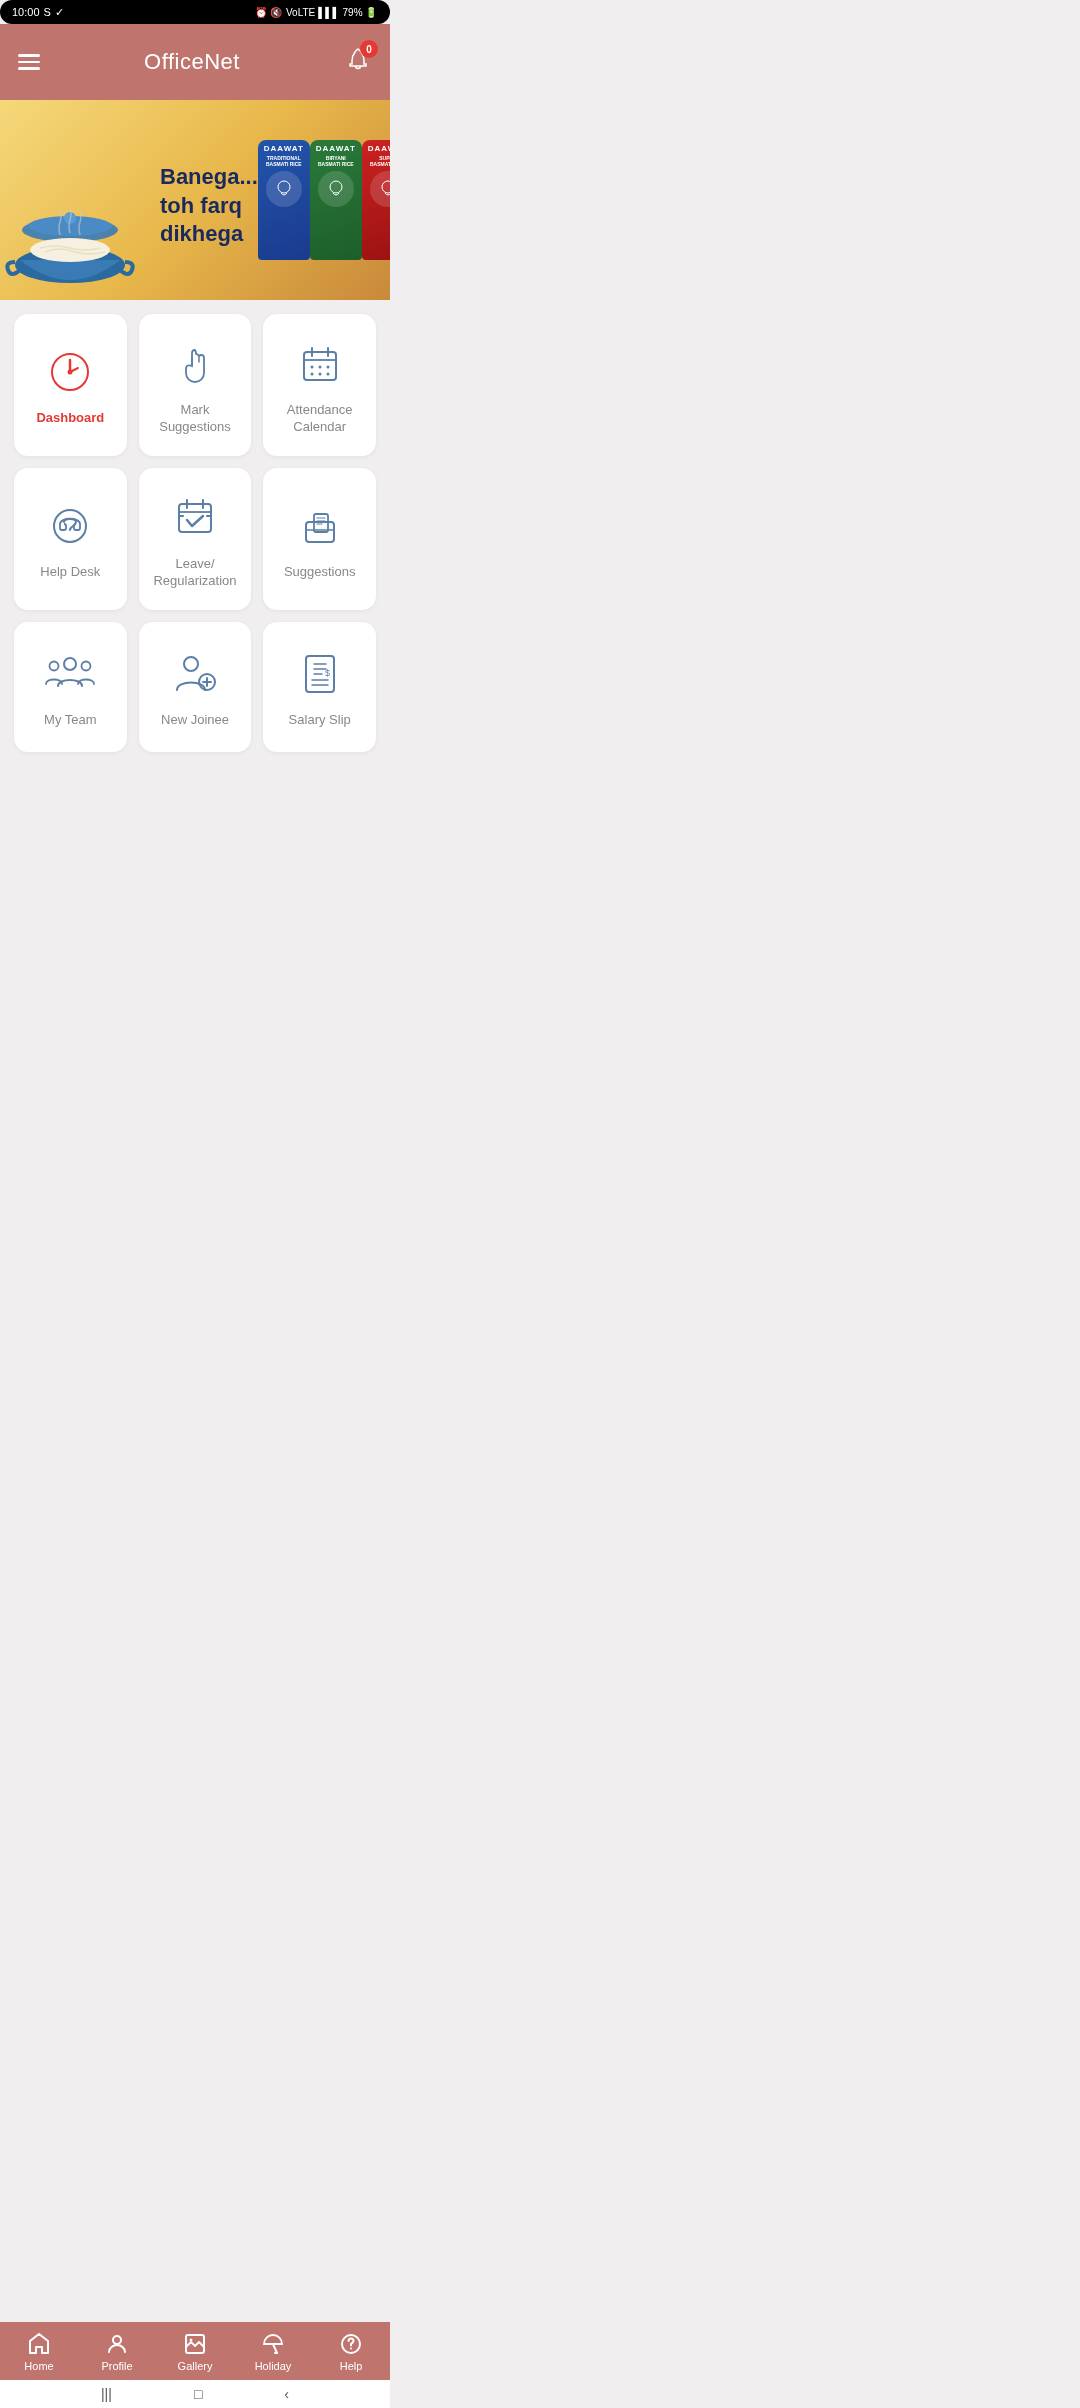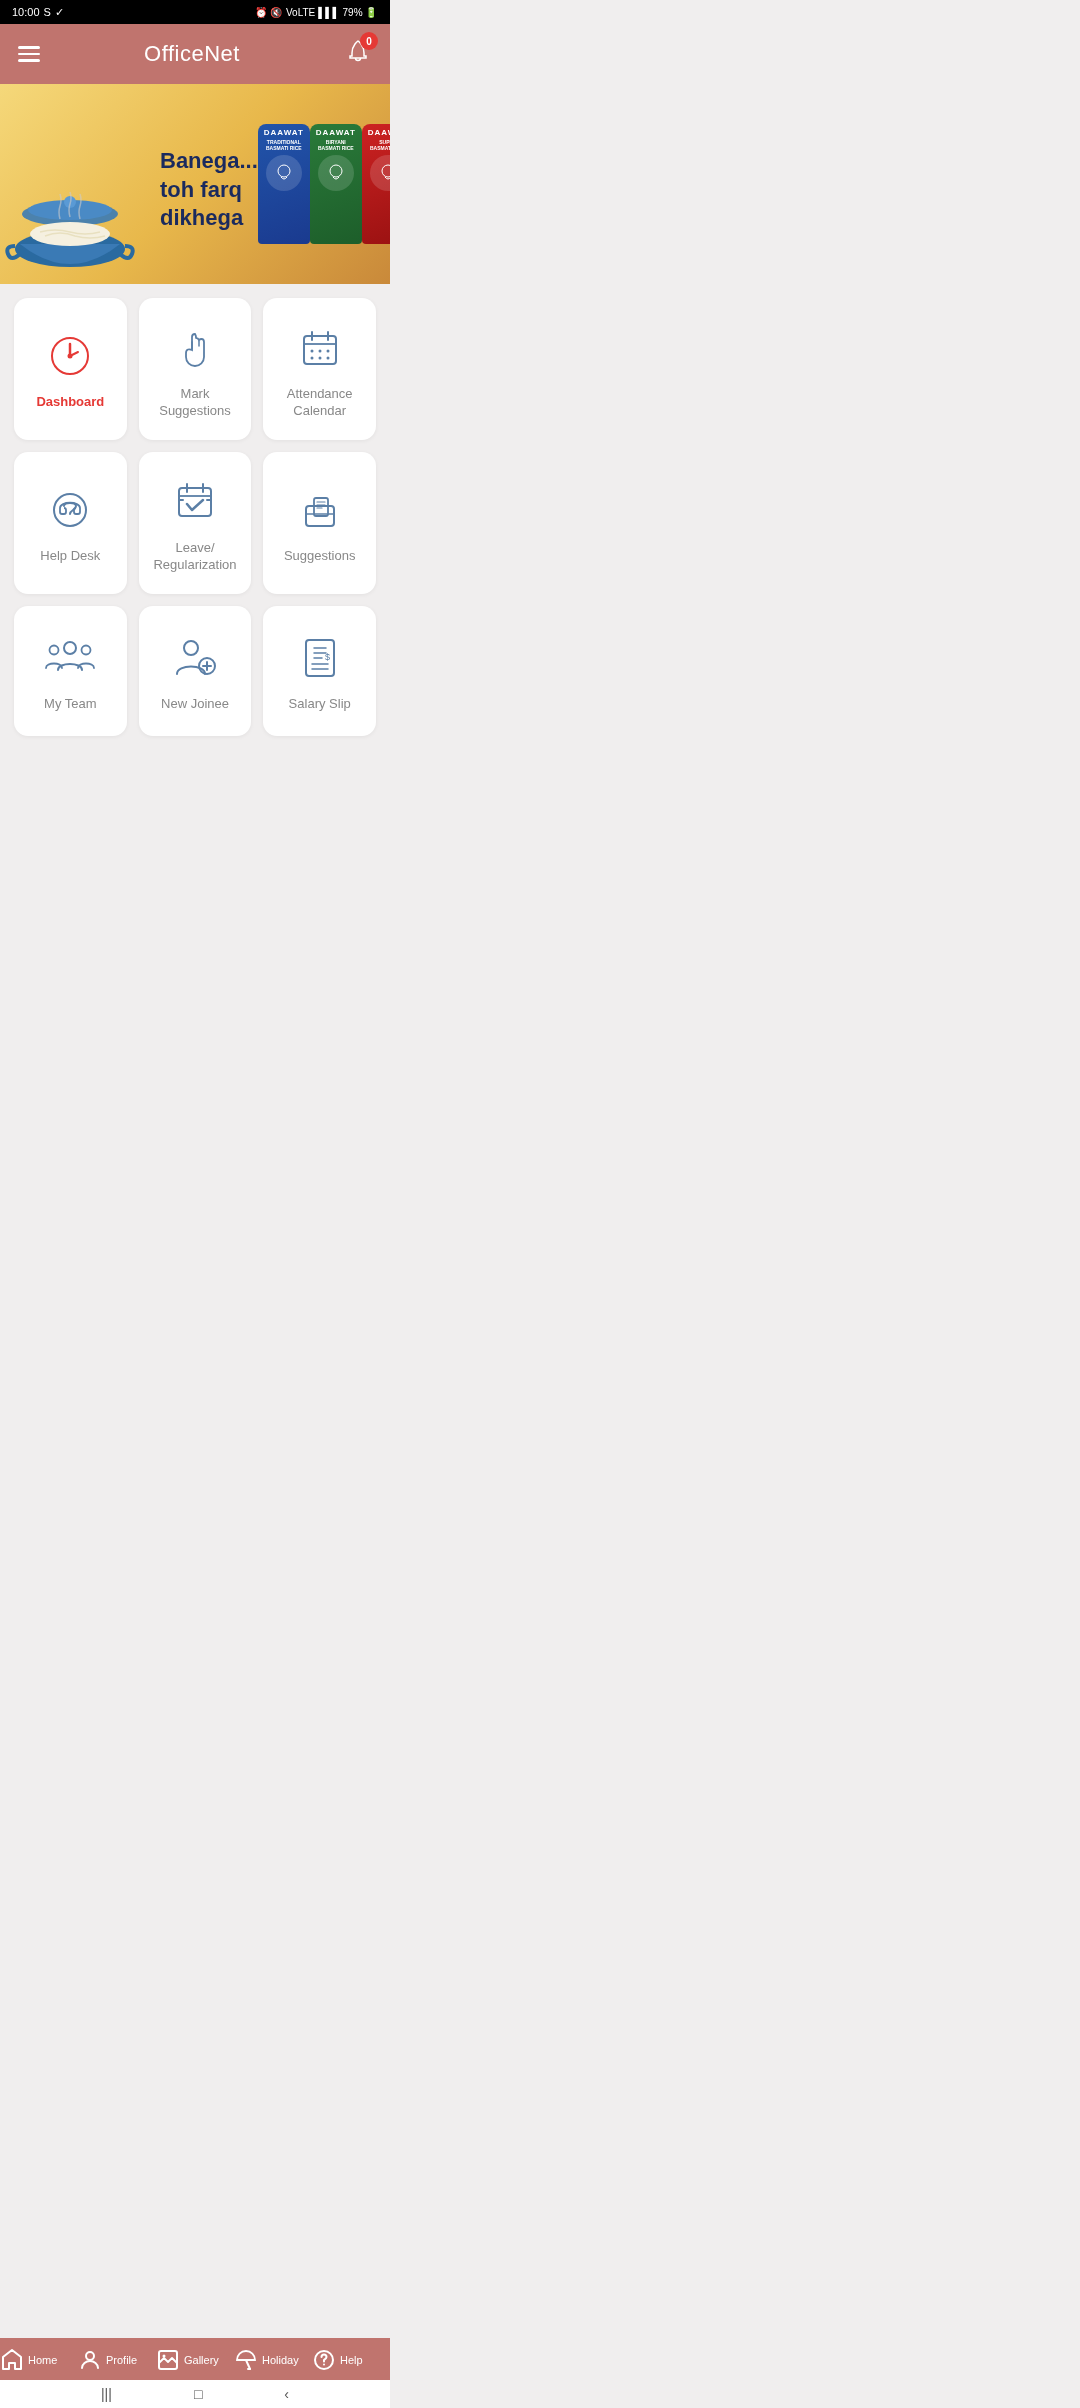--- a/index.html
+++ b/index.html
@@ -17,32 +17,33 @@
     
     .status-bar {
       background: #000;
       color: #fff;
       display: flex;
       justify-content: space-between;
       align-items: center;
       padding: 4px 12px;
       font-size: 11px;
       height: 24px;
+      border-radius: 12px;
     }
     .status-left { display: flex; align-items: center; gap: 4px; }
     .status-right { display: flex; align-items: center; gap: 3px; font-size: 10px; }
 
     
     .header {
       background: #c0746e;
       display: flex;
       align-items: center;
       justify-content: space-between;
       padding: 14px 18px;
-      height: 60px;
+      height: 76px;
     }
     .header-title {
       color: #fff;
       font-size: 22px;
       font-weight: 500;
       letter-spacing: 0.5px;
     }
     .hamburger {
       color: #fff;
       font-size: 22px;
@@ -169,21 +170,21 @@
       display: flex;
       justify-content: space-around;
       align-items: center;
       padding: 10px 0 8px;
       position: fixed;
       bottom: 28px;
       width: 390px;
     }
     .nav-item {
       display: flex;
-      flex-direction: row;
+      flex-direction: column;
       align-items: center;
       gap: 4px;
       color: #fff;
       cursor: pointer;
       flex: 1;
     }
     .nav-item .nav-label {
       font-size: 11px;
       color: #fff;
     }

